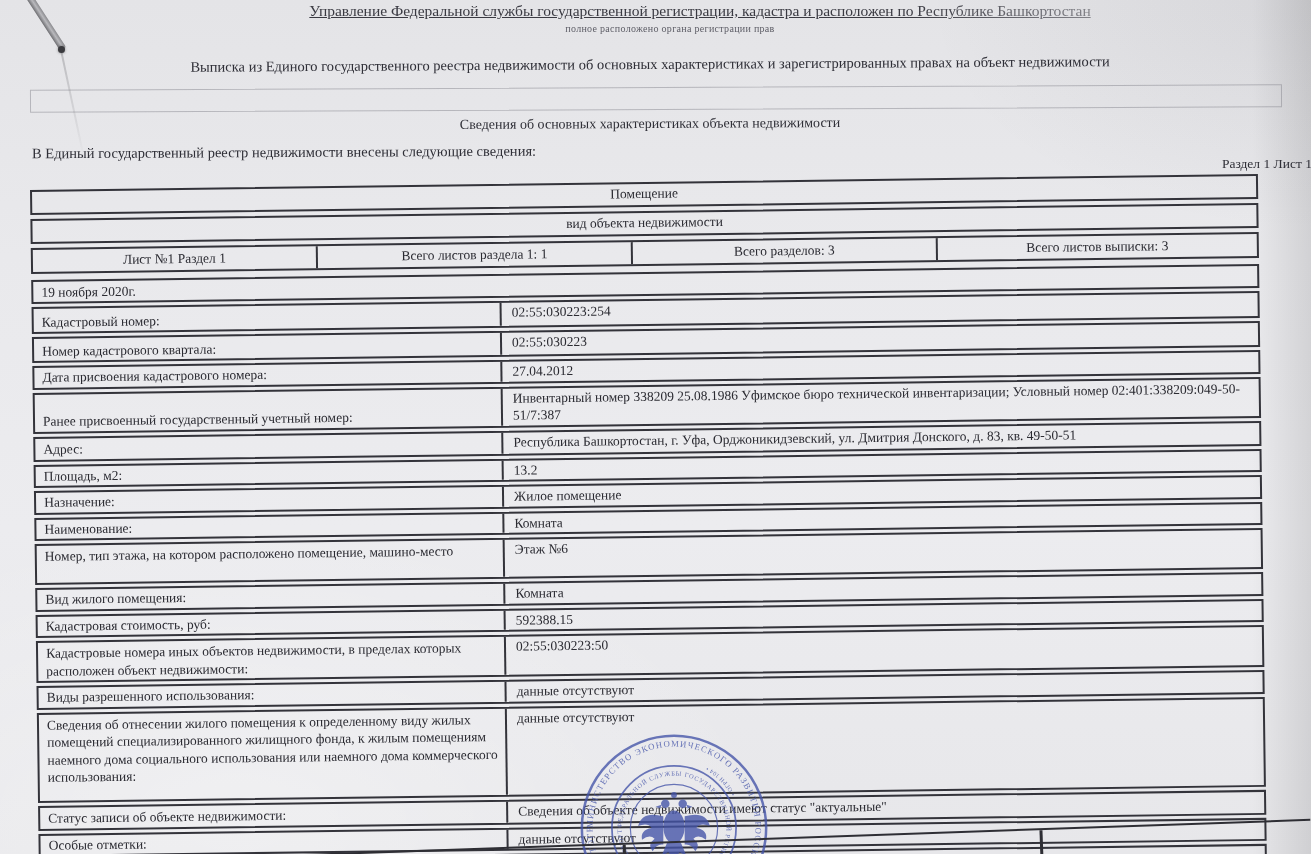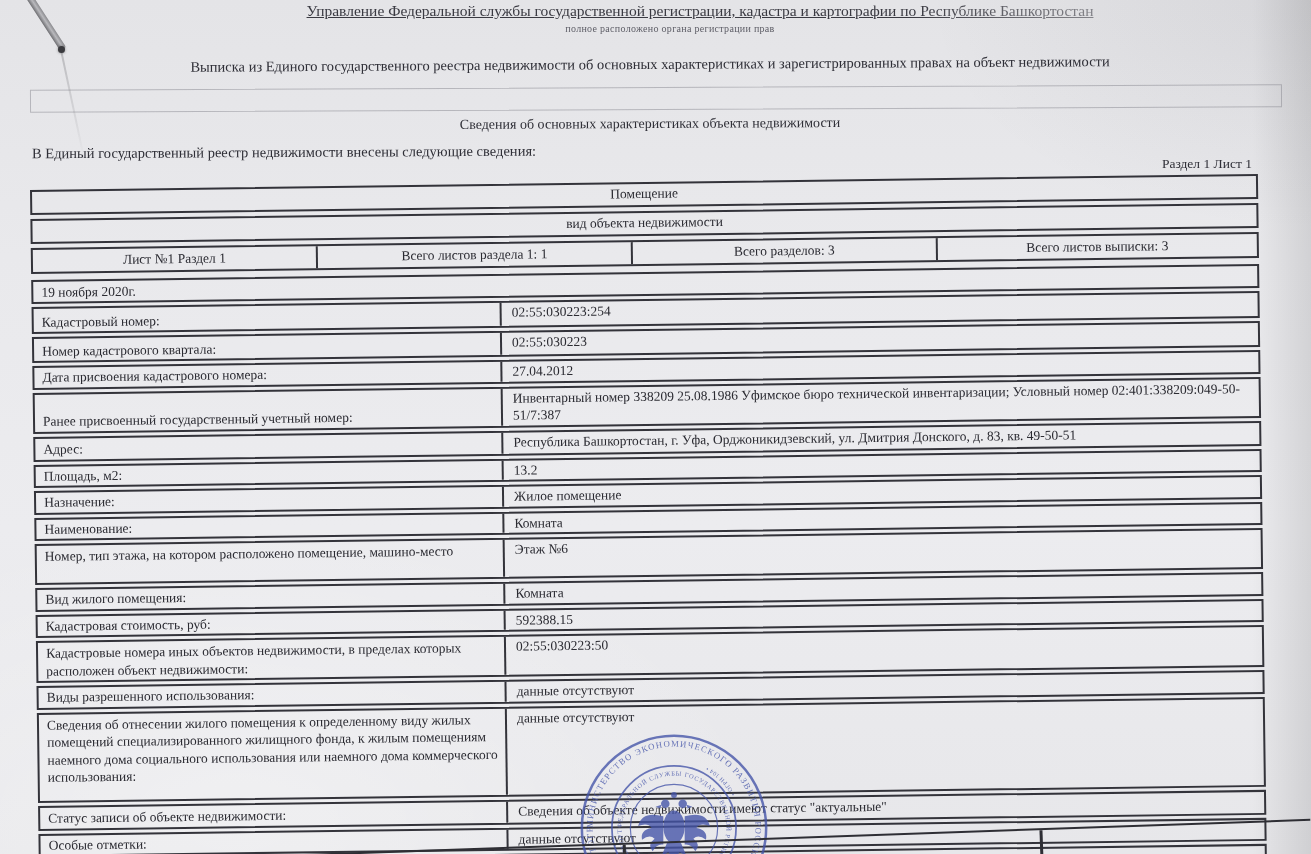--- a/index.html
+++ b/index.html
@@ -39,21 +39,21 @@
     transform:rotate(-.25deg);
   }
   .section-title{
     top:116px;left:60px;width:1180px;text-align:center;
     font-size:14px;color:#2f2f37;transform:rotate(-.3deg);
   }
   .intro-line{
     top:144px;left:32px;font-size:14.5px;color:#2f2f37;transform:rotate(-.3deg);
   }
   .razdel-list{
-    top:156px;left:1120px;width:132px;font-size:13.5px;color:#2f2f37;text-align:right;
+    top:156px;left:1180px;width:132px;font-size:13.5px;color:#2f2f37;text-align:right;
   }
   
   :root{--line:#33333a;}
   .tbl-wrap{
     top:190px;left:30px;width:1228px;
     transform:rotate(-.75deg);transform-origin:0 0;
     font-size:13.5px;line-height:17.5px;color:#2b2b32;
   }
   .box{border:2px solid var(--line);}
   .caption-box{height:20px;text-align:center;padding-top:1px;} .gap4{height:4px;} .gap6{height:6px;}
@@ -102,21 +102,21 @@
   .next-tbl .vline{position:absolute;top:0;width:2.5px;height:90px;background:#2e2e34;}
   .next-tbl .v1{left:578px;} .next-tbl .v2{left:995px;}
 </style>
 </head>
 <body>
 
 <div class="abs pen-body"></div>
 <div class="abs pen-tip"></div>
 <div class="abs pen-crease"></div>
 
-<div class="abs authority">Управление Федеральной службы государственной регистрации, кадастра и картографии по Республике Башкортостан</div>
+<div class="abs authority">Управление Федеральной службы государственной регистрации, кадастра и расположен по Республике Башкортостан</div>
 <div class="abs authority-caption">полное расположено органа регистрации прав</div>
 <div class="abs doc-title">Выписка из Единого государственного реестра недвижимости об основных характеристиках и зарегистрированных правах на объект недвижимости</div>
 <div class="abs faint-box"></div>
 <div class="abs section-title">Сведения об основных характеристиках объекта недвижимости</div>
 <div class="abs intro-line">В Единый государственный реестр недвижимости внесены следующие сведения:</div>
 <div class="abs razdel-list">Раздел 1 Лист 1</div>
 
 <div class="abs tbl-wrap">
   <div class="box caption-box">Помещение</div>
   <div class="gap4"></div>

